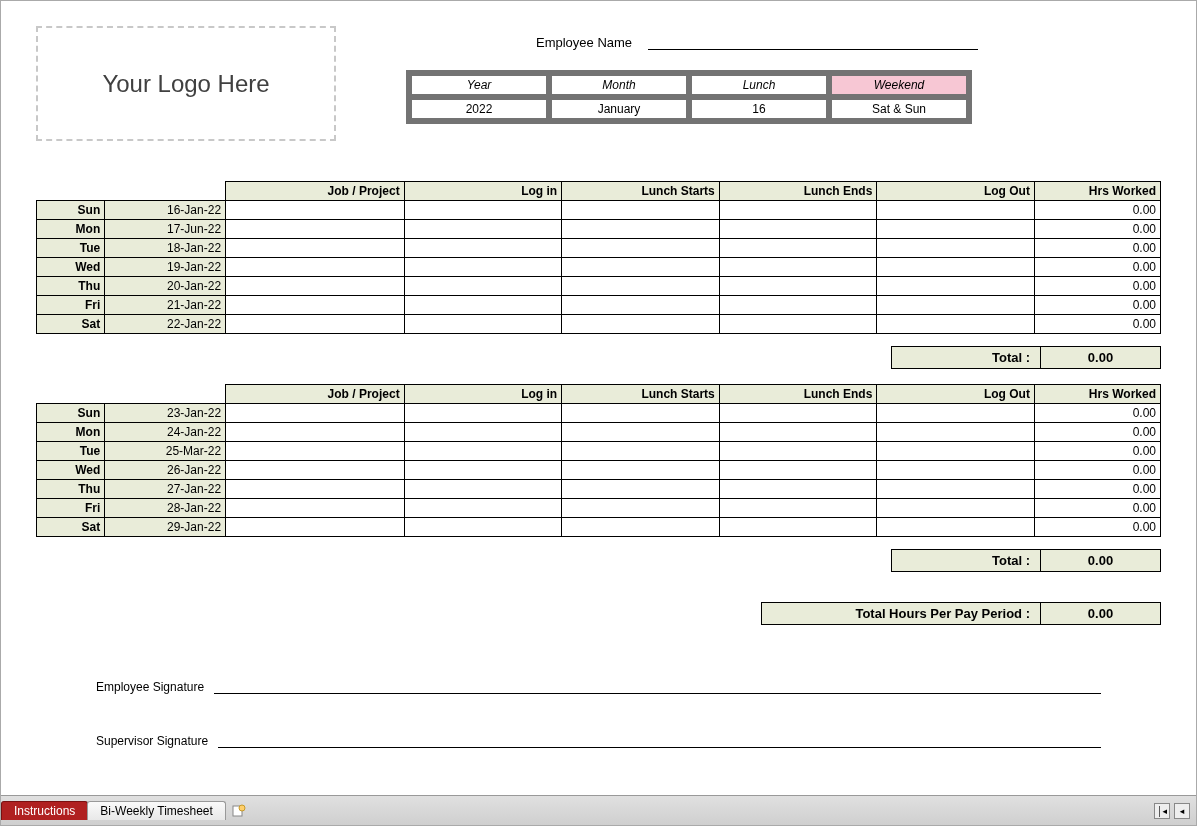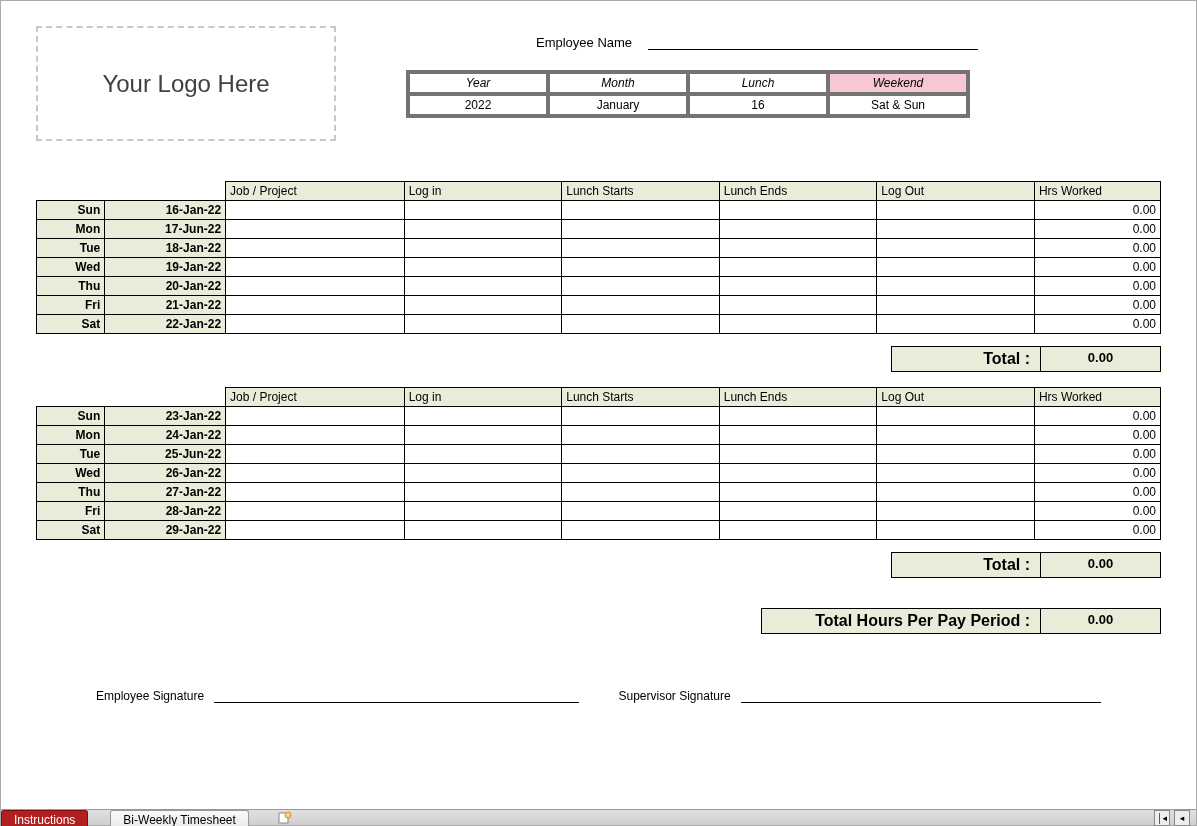--- a/index.html
+++ b/index.html
@@ -6,43 +6,43 @@
   body{margin:0;background:#fff;font-family:Verdana,Geneva,sans-serif;font-size:13px;color:#000;}
   .page{width:1197px;height:826px;position:relative;border:1px solid #aaa;padding:25px 35px 0;}
   .top-row{display:flex;align-items:flex-start;gap:60px;}
   .logo-box{width:300px;height:115px;border:2px dashed #c8c8c8;display:flex;align-items:center;justify-content:center;color:#404040;font-size:24px;font-family:Arial,sans-serif;}
   .right-head{flex:1;padding-top:8px;}
   .emp-line{display:flex;align-items:flex-end;gap:16px;margin-bottom:20px;margin-left:140px;}
   .emp-line .lab{font-size:13px;}
   .emp-line .underline{flex:0 0 330px;border-bottom:1px solid #000;height:16px;}
   table{border-collapse:collapse;}
   .meta-table{margin-left:10px;}
-  .meta-table td,.meta-table th{border:4px solid #737373;padding:2px 6px;text-align:center;font-size:12px;min-width:140px;height:18px;}
+  .meta-table td,.meta-table th{border:6px solid #737373;padding:2px 6px;text-align:center;font-size:12px;min-width:140px;height:18px;}
   .meta-table th{font-style:italic;font-weight:normal;background:#fff;}
   .meta-table th.wk{background:#f7c7d4;}
   .ts-wrap{margin-top:40px;}
   .ts-table{width:100%;}
   .ts-table th,.ts-table td{border:1px solid #000;height:19px;font-size:12px;padding:0 4px;}
-  .ts-table th{background:#e9ecd9;font-weight:normal;text-align:left;}
+  .ts-table th{background:#e9ecd9;font-weight:bold;text-align:right;}
   .ts-table td.day{background:#e9ecd9;font-weight:bold;text-align:right;width:65px;}
-  .ts-table td.date{background:#e9ecd9;font-weight:bold;text-align:right;width:115px;}
+  .ts-table td.date{background:#e9ecd9;font-weight:normal;text-align:right;width:115px;}
   .ts-table td.hrs{text-align:right;}
   .ts-table td.blank{background:#fff;}
   .col-job{width:170px;}.col-t{width:150px;margin-left:8px;}.col-hrs{width:120px;}
   .noborder{border:none !important;background:transparent !important;}
   .total-row{display:flex;justify-content:flex-end;margin-top:12px;}
   .total-box{display:flex;}
-  .total-box .lab{border:1px solid #000;background:#e9ecd9;font-weight:bold;padding:3px 10px;min-width:150px;text-align:right;font-size:16px;}
+  .total-box .lab{border:1px solid #000;background:#e9ecd9;font-weight:bold;padding:3px 10px;min-width:150px;text-align:right;font-size:13px;}
   .total-box .lab.wide{min-width:280px;}
   .total-box .val{border:1px solid #000;border-left:none;background:#e9ecd9;font-weight:bold;padding:3px 10px;min-width:120px;text-align:center;font-size:13px;}
-  .sig-row{display:flex;gap:40px;margin-top:55px;padding:0 60px;}
+  .sig-row{display:flex;gap:40px;margin-top:55px;padding:0 60px;flex-direction:column;}
   .sig{display:flex;align-items:flex-end;gap:10px;flex:1;}
   .sig .lab{font-size:12px;white-space:nowrap;}
   .sig .line{flex:1;border-bottom:1px solid #000;height:14px;}
-  .tabs-bar{position:absolute;bottom:0;left:0;right:0;height:16px;background:linear-gradient(#e0e0e0,#cfcfcf);display:flex;align-items:flex-start;border-top:1px solid #999;font-size:12px;gap:23px;}
+  .tabs-bar{position:absolute;bottom:0;left:0;right:0;height:30px;background:linear-gradient(#e0e0e0,#cfcfcf);display:flex;align-items:center;border-top:1px solid #999;font-size:12px;}
   .tab{padding:2px 12px;border:1px solid #999;border-bottom:none;border-top-left-radius:3px;border-top-right-radius:3px;margin-right:-1px;display:flex;align-items:center;cursor:pointer;background:linear-gradient(#fafafa,#e8e8e8);}
   .tab.active{background:#b02020;color:#fff;border-color:#7a1010;}
   .tab-icon{width:16px;height:16px;margin-left:6px;display:flex;align-items:center;justify-content:center;}
   .scroll-end{margin-left:auto;display:flex;align-items:center;padding:0 6px;gap:4px;}
   .scroll-btn{width:16px;height:16px;border:1px solid #888;background:#eee;display:flex;align-items:center;justify-content:center;font-size:9px;cursor:pointer;}
 </style>
 </head>
 <body>
 
 <div class="page">
@@ -192,21 +192,21 @@
             <td class="date">24-Jan-22</td>
             <td class="blank"></td>
             <td class="blank"></td>
             <td class="blank"></td>
             <td class="blank"></td>
             <td class="blank"></td>
             <td class="hrs">0.00</td>
           </tr>
           <tr>
             <td class="day">Tue</td>
-            <td class="date">25-Jun-22</td>
+            <td class="date">25-Mar-22</td>
             <td class="blank"></td>
             <td class="blank"></td>
             <td class="blank"></td>
             <td class="blank"></td>
             <td class="blank"></td>
             <td class="hrs">0.00</td>
           </tr>
           <tr>
             <td class="day">Wed</td>
             <td class="date">26-Jan-22</td>

